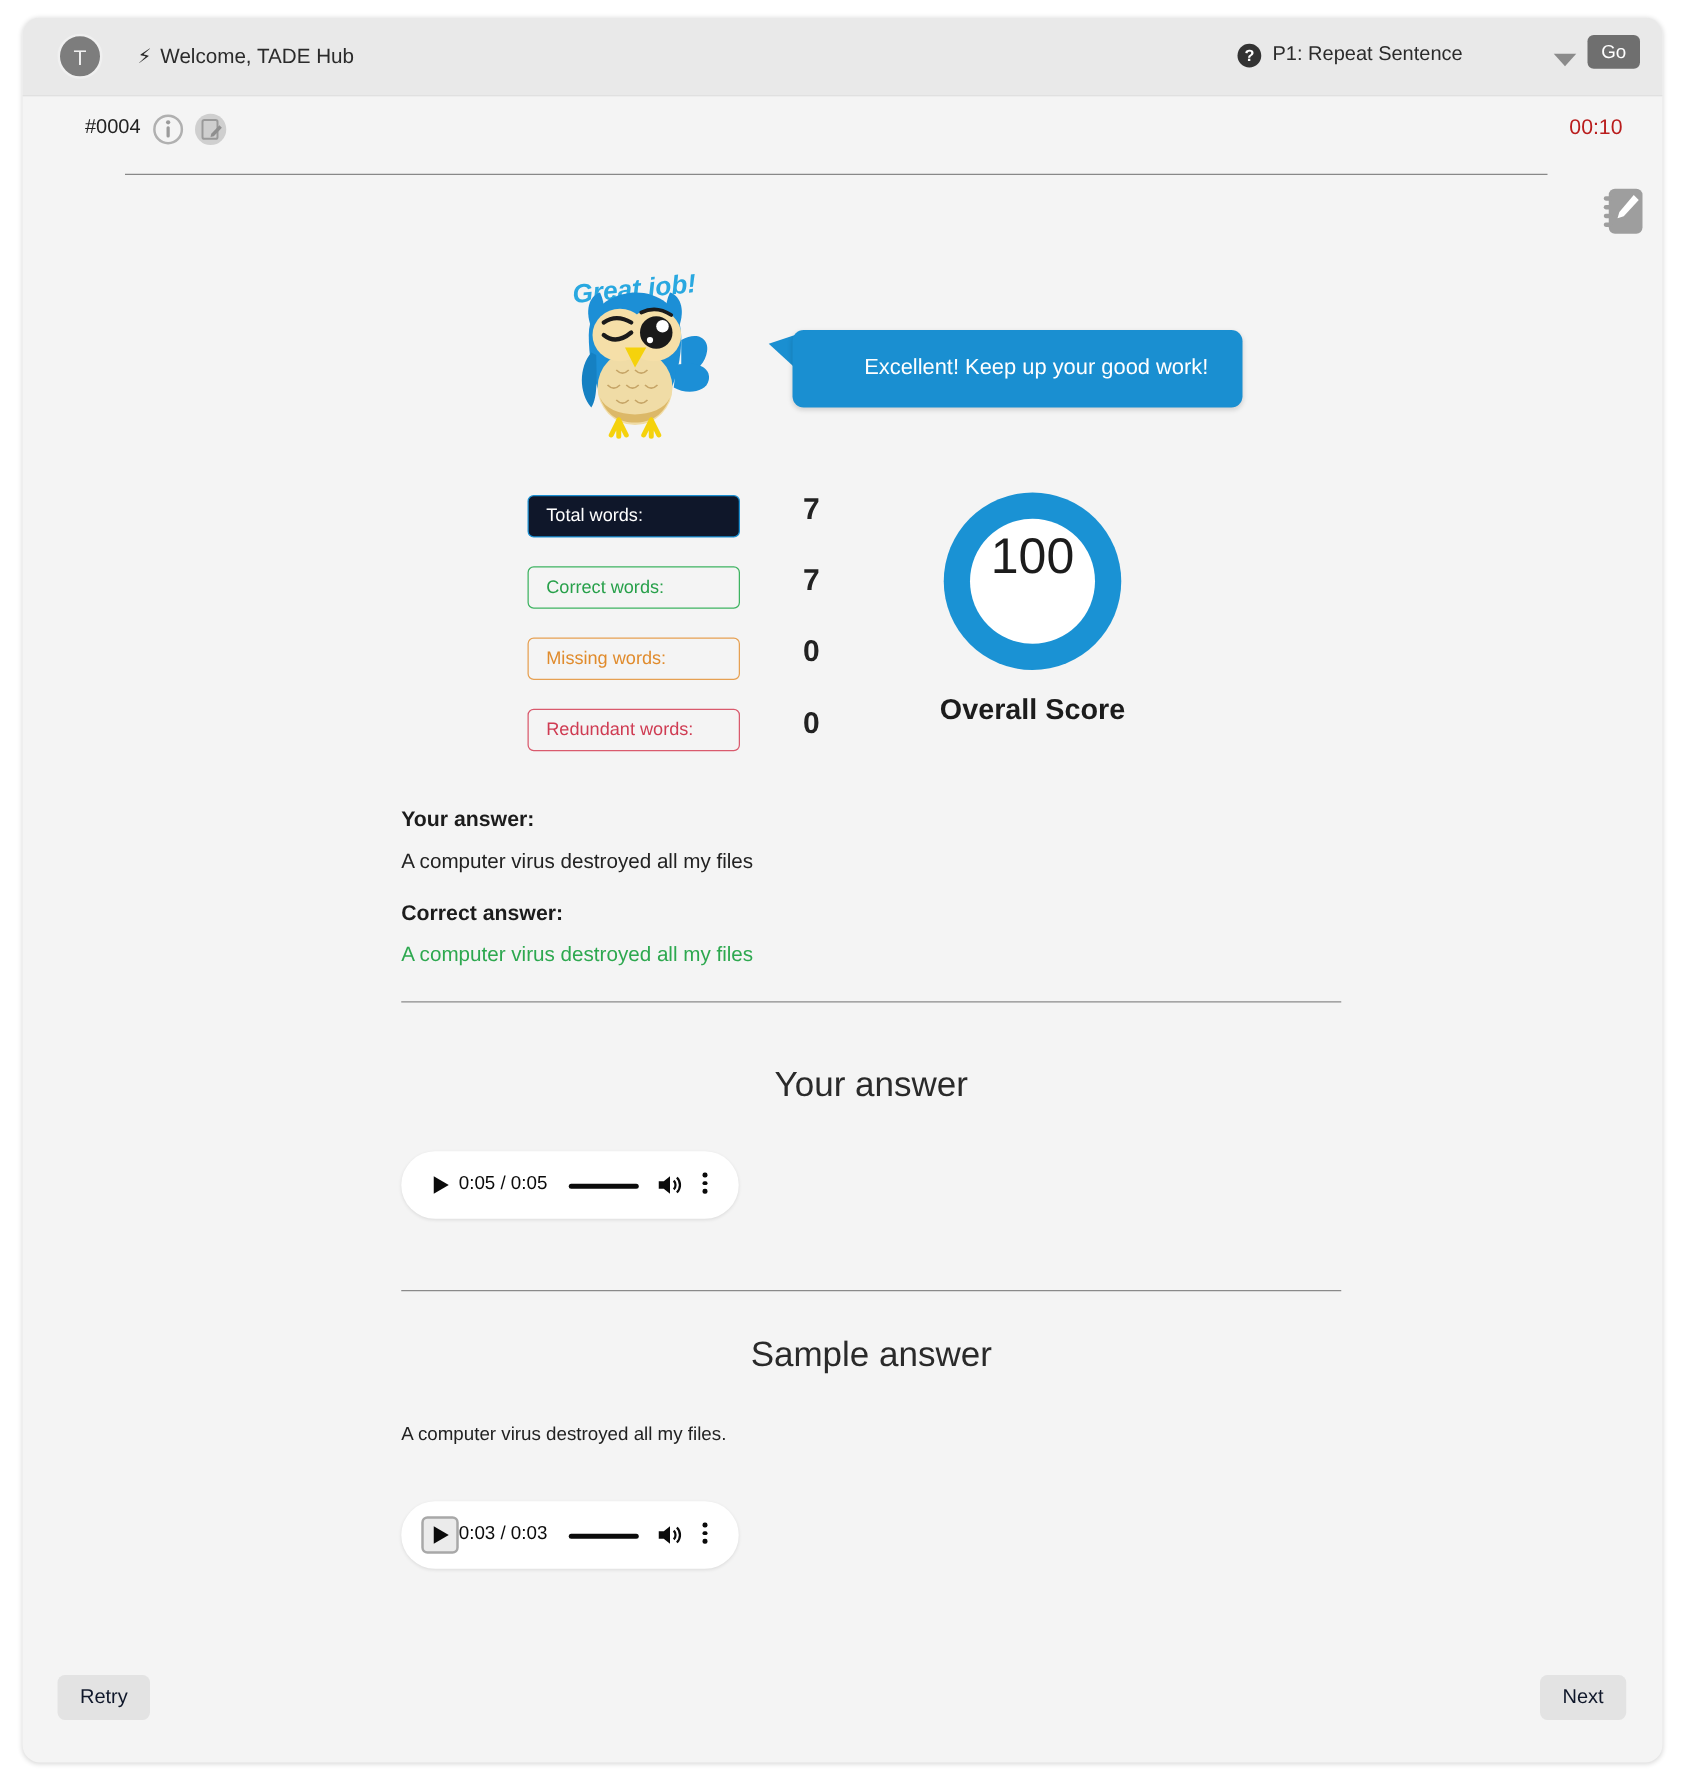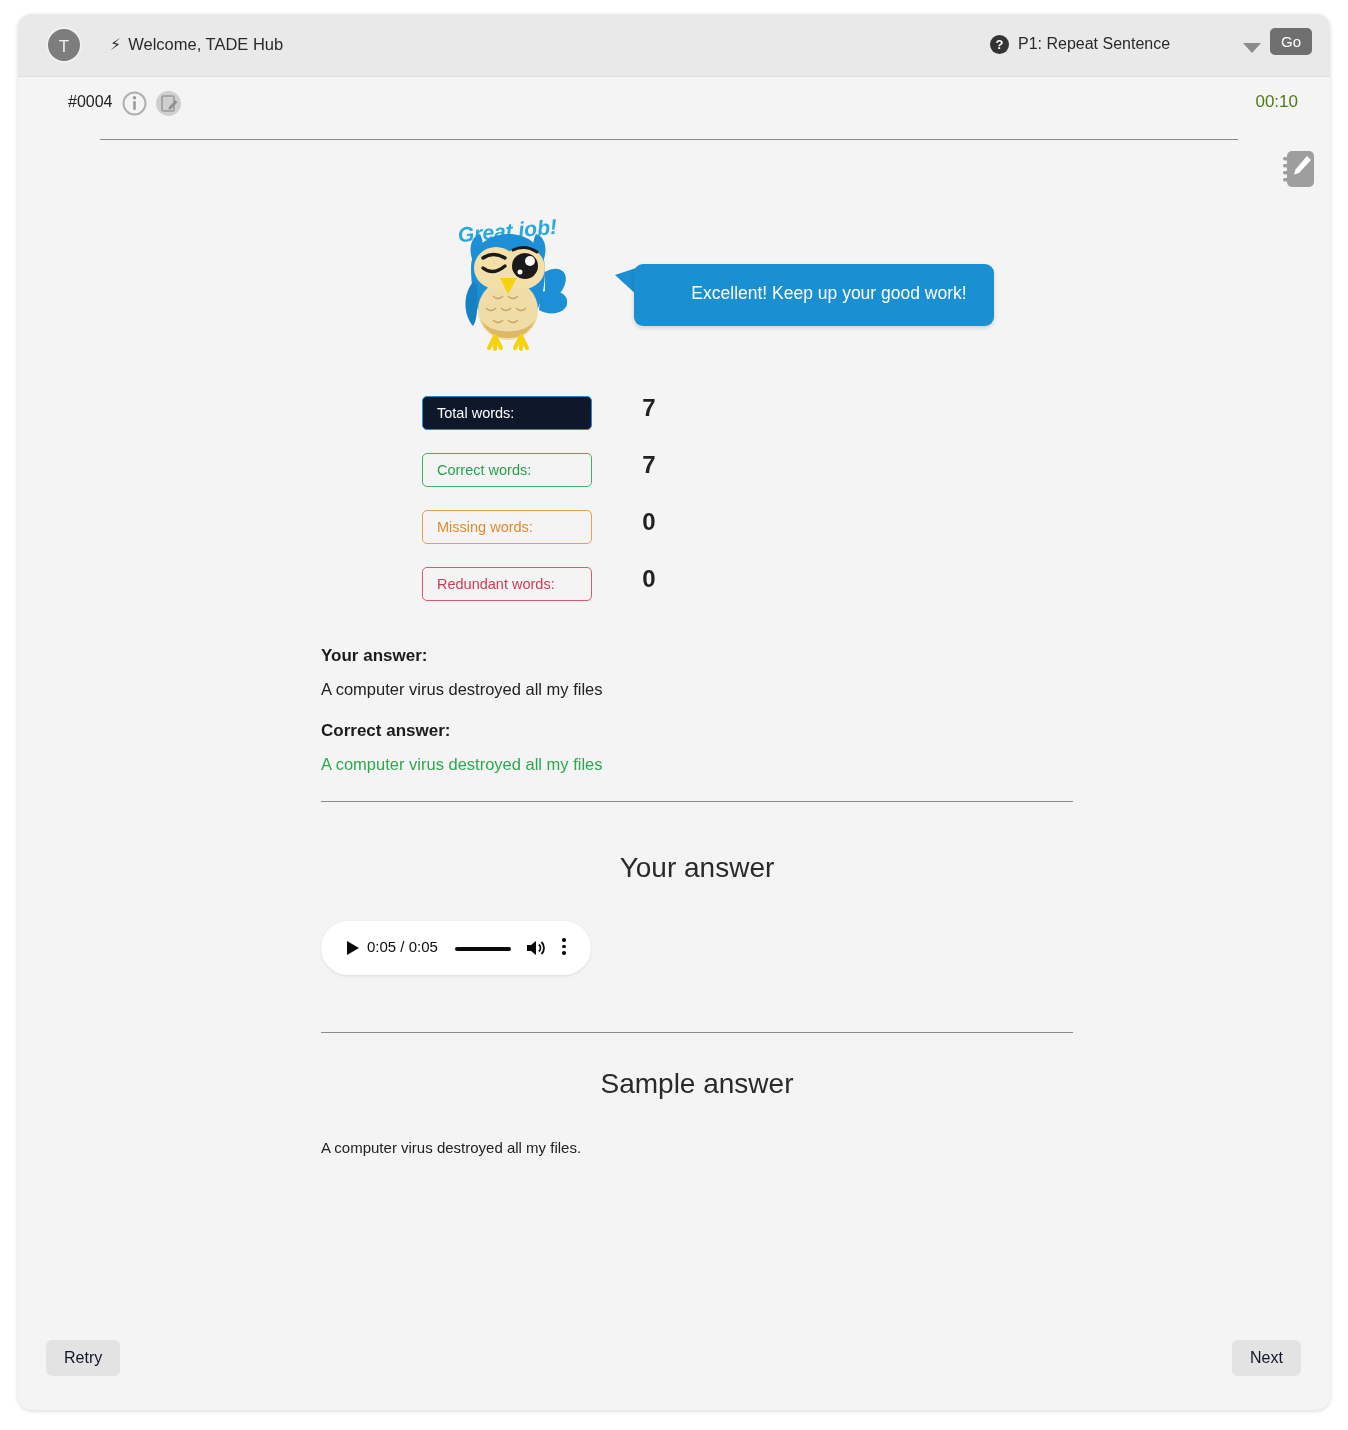--- a/index.html
+++ b/index.html
@@ -125,21 +125,21 @@
     border-radius: 50%;
     background: #cfcfcf;
     cursor: pointer;
   }
   .meta-icon.info { left: 104px; background: transparent; }
   .meta-icon.note { left: 138px; }
   .timer {
     position: absolute;
     right: 32px; top: 78px;
     font-size: 17px;
-    color: #4d7c0f;
+    color: #b91c1c;
   }
   .top-rule {
     position: absolute;
     left: 82px; top: 125px;
     width: 1138px;
     height: 1px;
     background: #888888;
   }
   .notepad-tab {
     position: absolute;
@@ -480,20 +480,27 @@
       <div class="stat-row">
         <div class="stat-box missing">Missing words:</div>
         <div class="stat-val">0</div>
       </div>
       <div class="stat-row">
         <div class="stat-box redundant">Redundant words:</div>
         <div class="stat-val">0</div>
       </div>
     </div>
 
+    <div class="score-wrap">
+      <div class="score-ring">
+        <div class="score-inner"></div>
+        <div class="score-num">100</div>
+      </div>
+      <div class="score-caption">Overall Score</div>
+    </div>
 
     <div class="ans-block">
       <p class="ans-label">Your answer:</p>
       <p class="ans-text">A computer virus destroyed all my files</p>
       <p class="ans-label">Correct answer:</p>
       <p class="ans-text correct">A computer virus destroyed all my files</p>
     </div>
 
     <div class="sec-rule" style="top:787px;"></div>
     <div class="sec-title" style="top:814px;">Your answer</div>
@@ -515,18 +522,37 @@
         <div class="dot"></div>
           <div class="dot"></div>
           <div class="dot"></div>
       </div>
     </div>
 
     <div class="sec-rule" style="top:1018px;"></div>
     <div class="sec-title" style="top:1030px;">Sample answer</div>
     <div class="sample-text" style="top:1125px;">A computer virus destroyed all my files.</div>
 
+    <div class="audio" style="left:303px; top:1187px;">
+      <div class="audio-play focused">
+        <div class="play-tri" style="left:8px; top:6px;"></div>
+      </div>
+      <div class="audio-time">0:03 / 0:03</div>
+      <div class="audio-track"></div>
+      <div class="audio-vol">
+        <svg width="22" height="20" viewBox="0 0 22 20" aria-hidden="true">
+          <path d="M2 7 H6 L11 3 V17 L6 13 H2 Z" fill="#0b0b0b"></path>
+          <path d="M14 6.5 a5 5 0 0 1 0 7" stroke="#0b0b0b" stroke-width="1.8" fill="none"></path>
+          <path d="M16.5 4 a8.5 8.5 0 0 1 0 12" stroke="#0b0b0b" stroke-width="1.8" fill="none"></path>
+        </svg>
+      </div>
+      <div class="audio-more">
+        <div class="dot"></div>
+          <div class="dot"></div>
+          <div class="dot"></div>
+      </div>
+    </div>
 
     <button class="footer-btn retry">Retry</button>
     <button class="footer-btn next">Next</button>
 
   </div>
 </div>
 
 </body></html>

